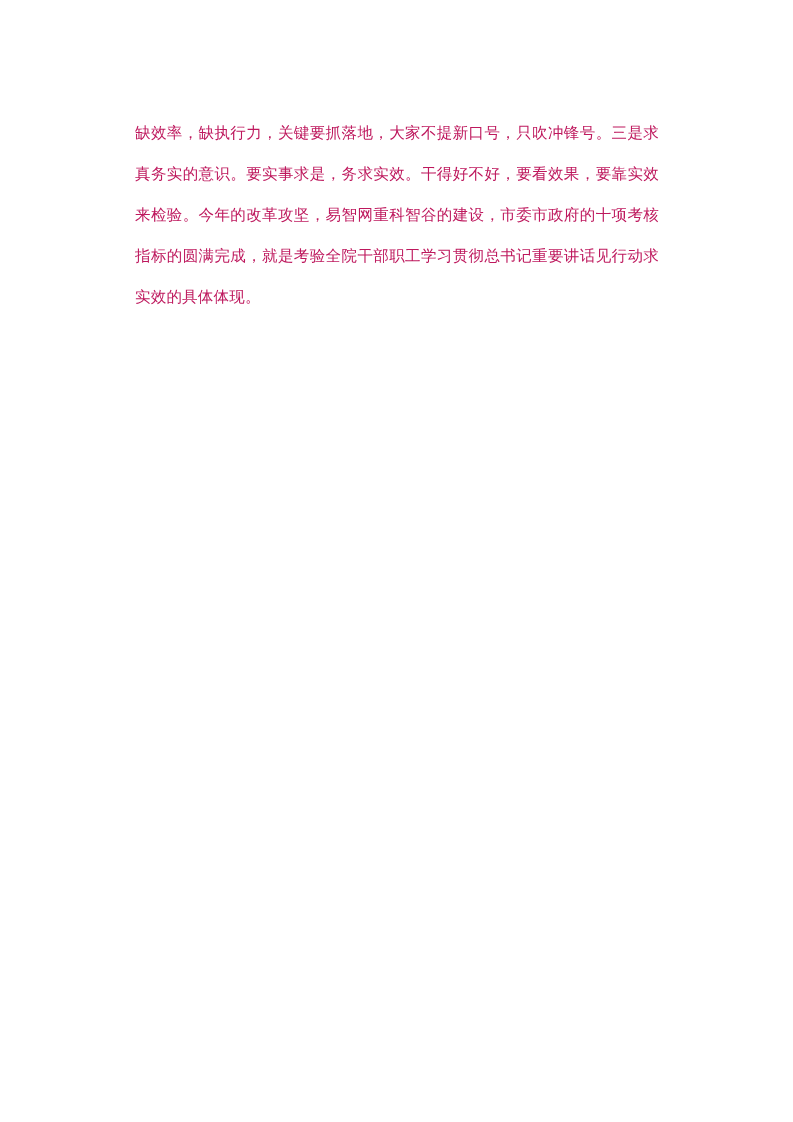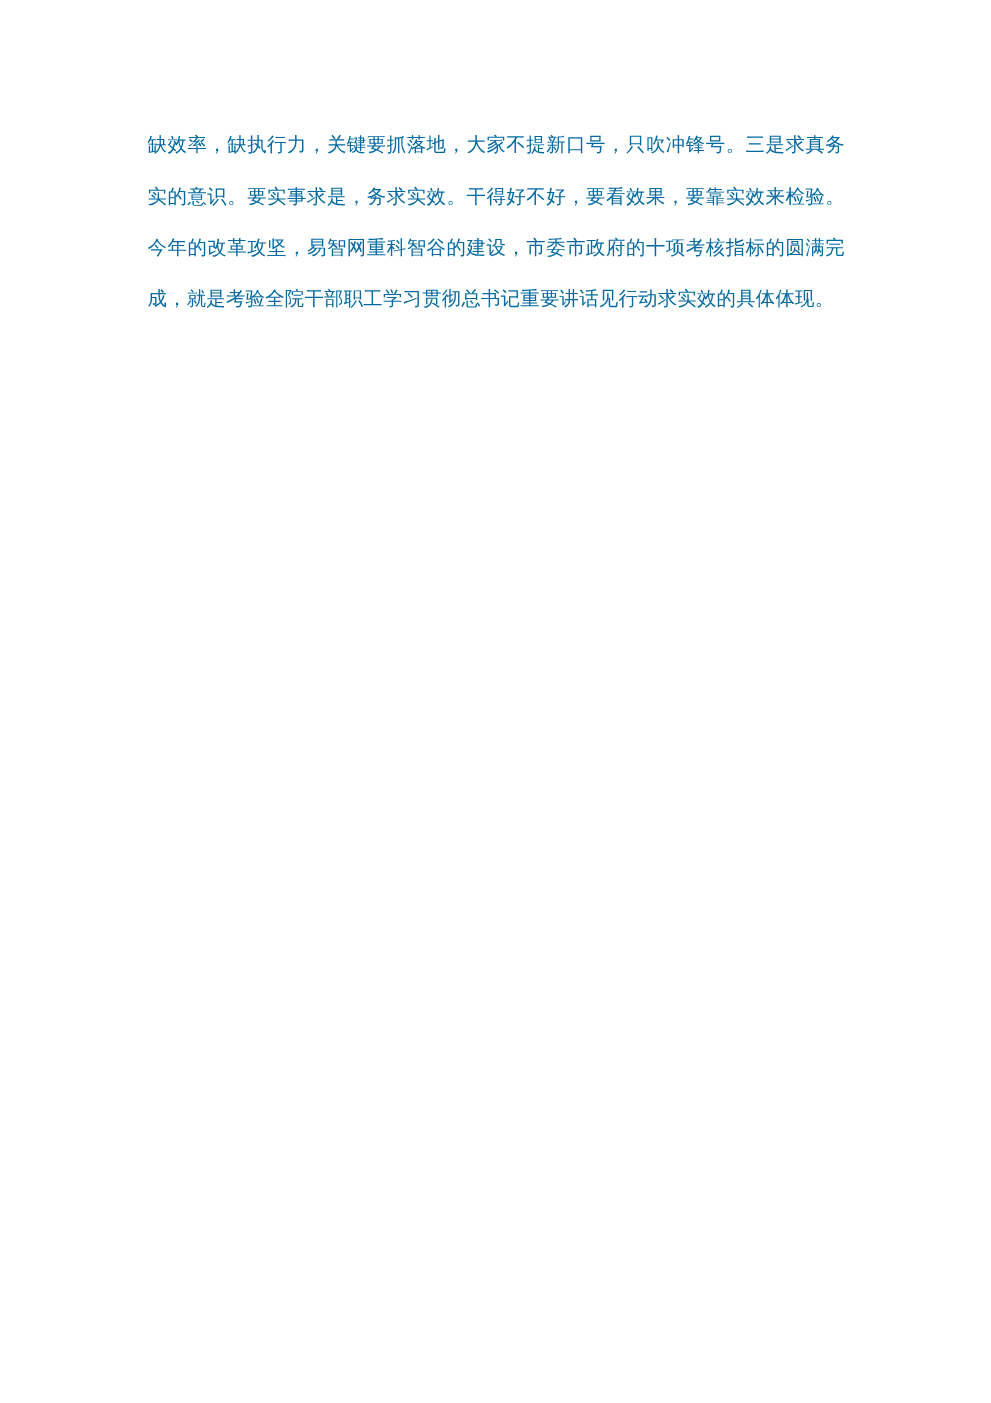--- a/index.html
+++ b/index.html
@@ -18,24 +18,24 @@
     box-sizing: border-box;
     overflow: hidden;
   }
   .doc-body {
     position: absolute;
     left: 118px;
     top: 96px;
     width: 558px;
   }
   .para {
-    margin: 0;
+    margin: 17px;
     font-size: 15.5px;
     line-height: 41px;
-    color: #0369a1;
+    color: #be185d;
     text-align: justify;
     text-justify: inter-character;
     letter-spacing: 0.2px;
     word-break: break-all;
   }
 </style>
 </head>
 <body>
 
 <div class="page">

